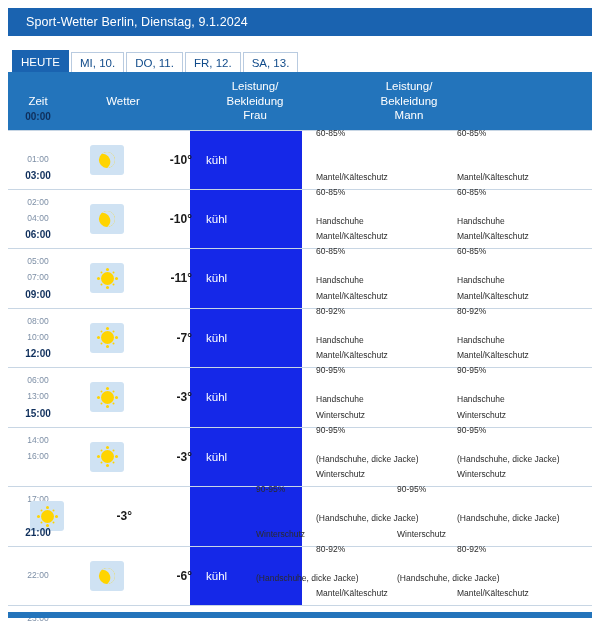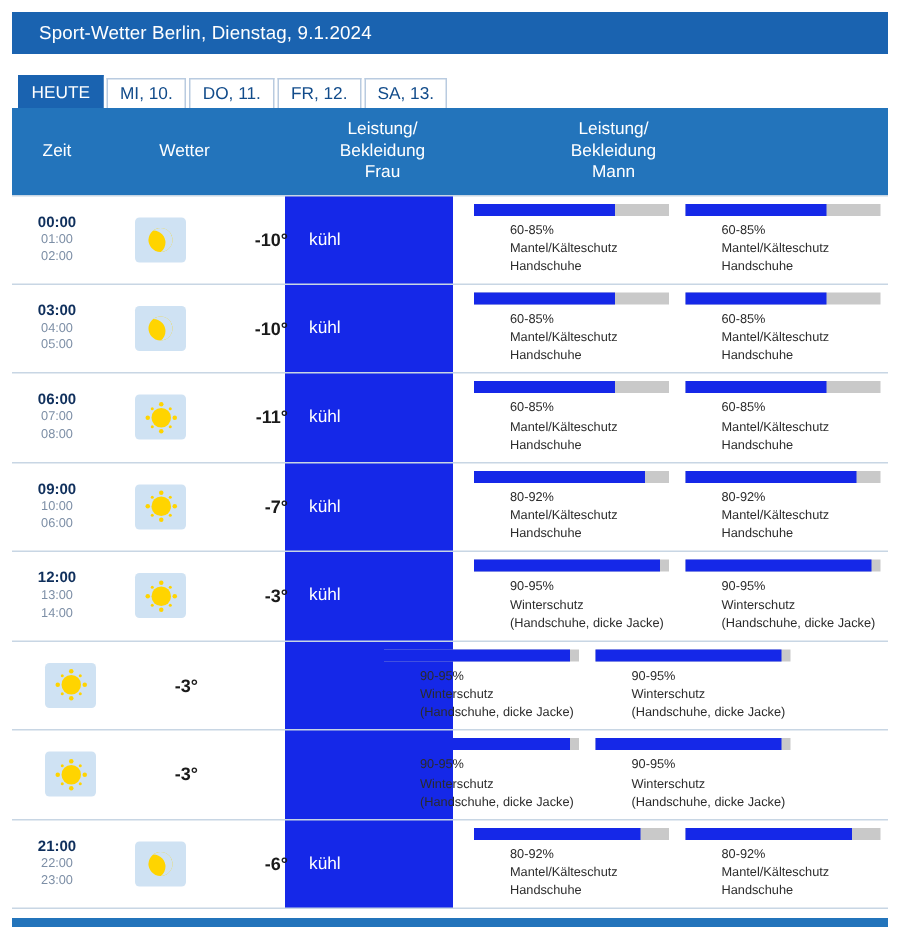--- a/index.html
+++ b/index.html
@@ -112,20 +112,21 @@
     height: 59.5px;
     border-bottom: 1px solid #c8d6e4;
     position: relative;
   }
   .row:first-child { border-top: 1px solid #c8d6e4; }
 
   .cell {
     display: flex;
     align-items: center;
     position: relative;
+    gap: 32px;
   }
 
   
   .timecell {
     width: 60px;
     flex-direction: column;
     justify-content: center;
     align-items: center;
     color: #16427a;
   }
@@ -207,21 +208,20 @@
   .barfill {
     position: absolute;
     left: 0; top: 0; bottom: 0;
     background: #1528e8;
   }
   .bl1, .bl2, .bl3 {
     font-size: 8.5px;
     color: #2b2b2b;
     line-height: 1.45;
     white-space: nowrap;
-    margin-left: 24px;
   }
 
   
   .bottombar {
     position: absolute;
     left: 8px; top: 612px;
     width: 584px; height: 6px;
     background: #2374bb;
   }
 </style>
@@ -420,20 +420,25 @@
       <div class="cell barcell">
         <div class="bartrack">
           <div class="barfill" style="width:95%"></div>
         </div>
         <div class="bl1">90-95%</div>
         <div class="bl2">Winterschutz</div>
         <div class="bl3">(Handschuhe, dicke Jacke)</div>
       </div>
   </div>
       <div class="row">
+    <div class="cell timecell">
+      <div class="t-main">15:00</div>
+      <div class="t-sub">16:00</div>
+      <div class="t-sub">17:00</div>
+    </div>
     <div class="cell iconcell">
       <span class="wicon">
             <span class="sun"></span>
           </span>
     </div>
     <div class="cell tempcell">-3°</div>
     <div class="cell belcell">kühl</div>
 
       <div class="cell barcell">
         <div class="bartrack">

